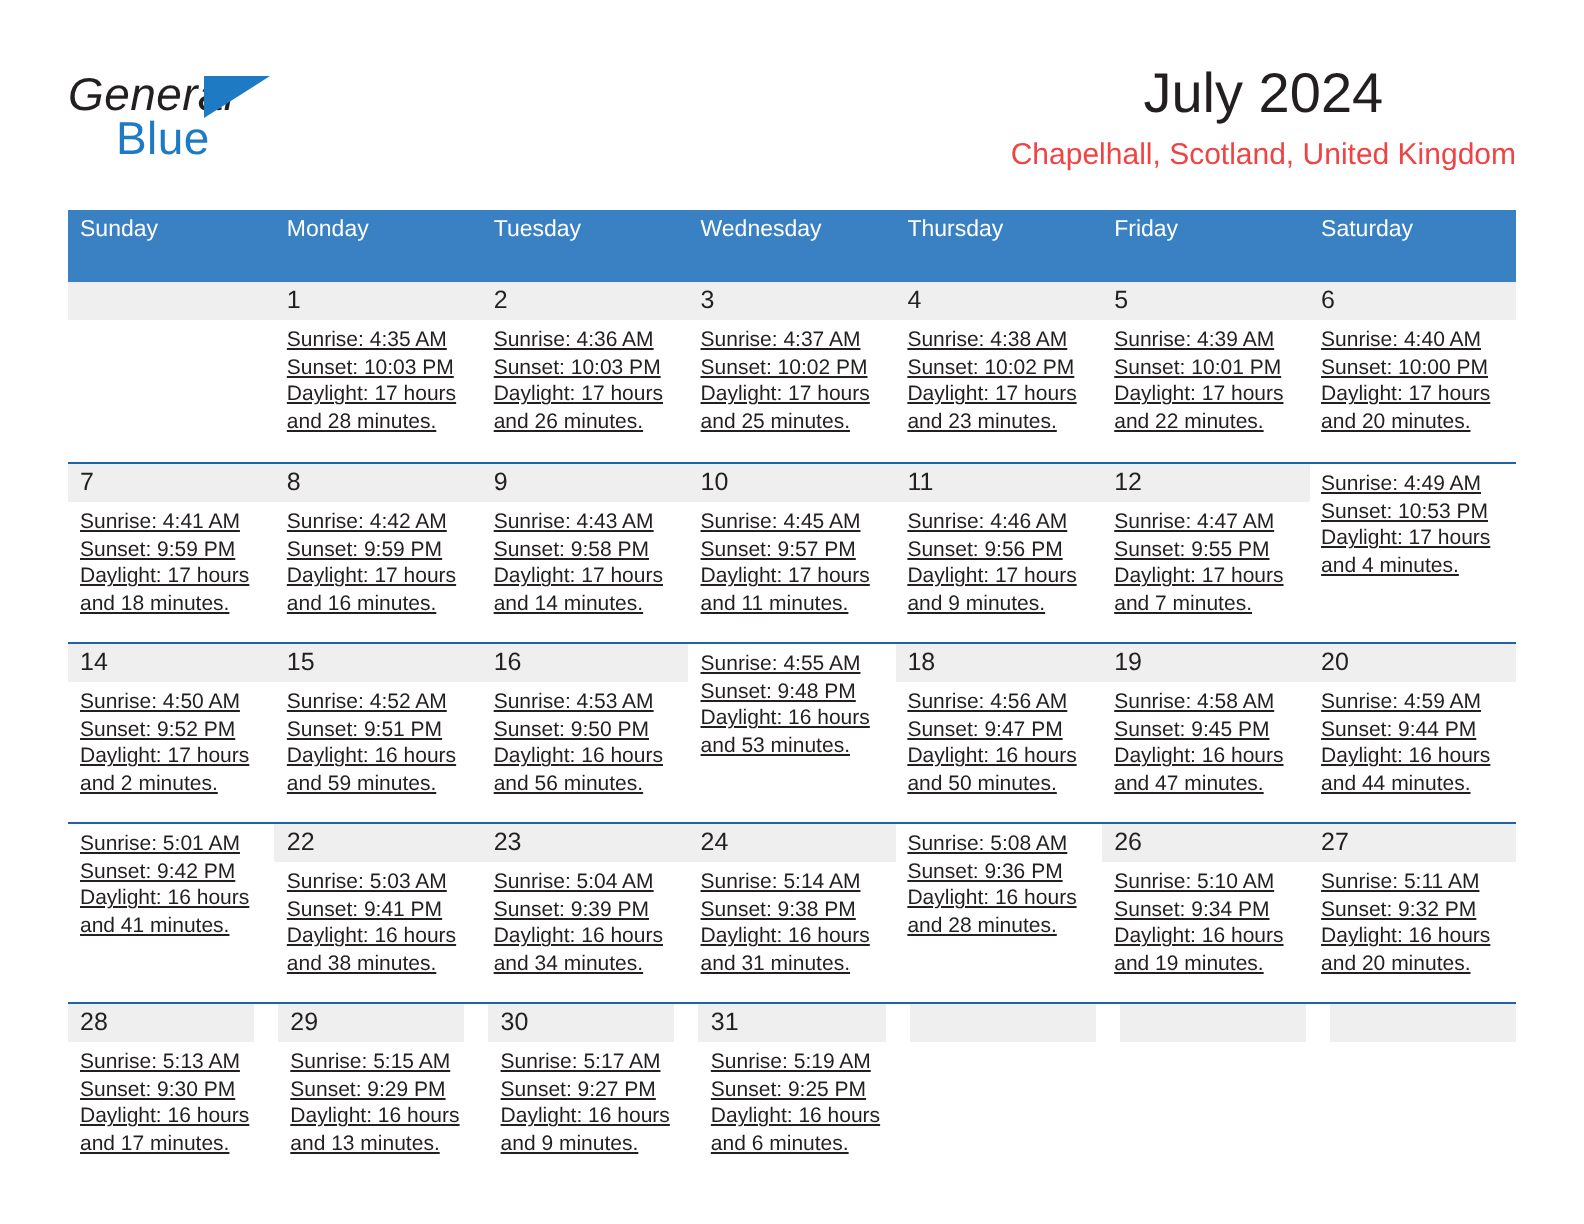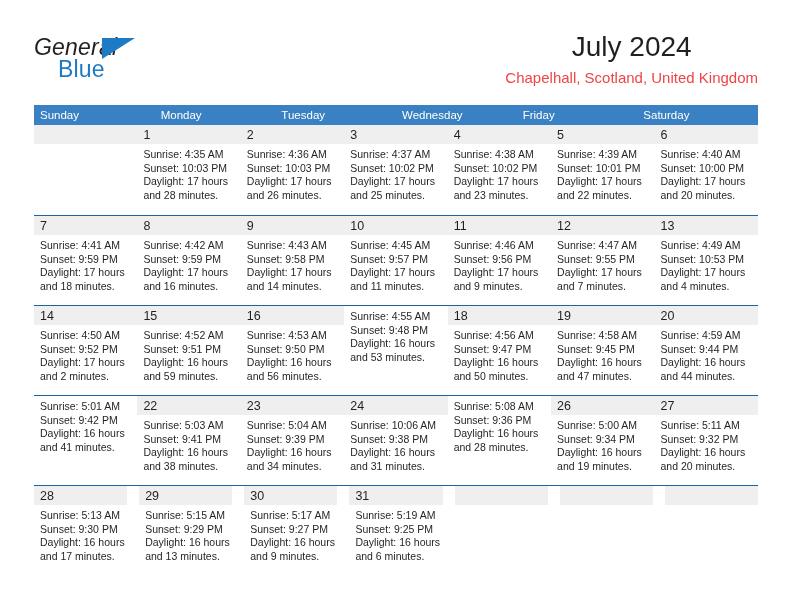--- a/index.html
+++ b/index.html
@@ -92,21 +92,21 @@
   .calendar {
     position: absolute;
     left: 34px;
     top: 105px;
     width: 724px;
   }
 
   .weekday-row {
     display: flex;
     background: #3981c2;
-    height: 20px;
+    height: 36px;
   }
   .weekday {
     flex: 1 1 0;
     color: #ffffff;
     font-size: 11.5px;
     line-height: 20px;
     padding-left: 6px;
     box-sizing: border-box;
     white-space: nowrap;
     overflow: hidden;
@@ -143,20 +143,21 @@
     line-height: 19px;
     padding-left: 6px;
     color: #231f20;
   }
 
   .day-info {
     padding: 4px 6px 0 6px;
     font-size: 10.5px;
     line-height: 13.6px;
     color: #231f20;
+    text-decoration: underline;
   }
   .day-info div {
     white-space: nowrap;
   }
 </style>
 </head>
 <body>
 
 <div class="page">
 
@@ -174,20 +175,21 @@
     </div>
 
   </div>
 
   <div class="calendar">
     <div class="weekday-row" id="weekday-row">
         <div class="weekday">Sunday</div>
         <div class="weekday">Monday</div>
         <div class="weekday">Tuesday</div>
         <div class="weekday">Wednesday</div>
+        <div class="weekday">Thursday</div>
         <div class="weekday">Friday</div>
         <div class="weekday">Saturday</div>
       </div>
     <div id="weeks-container">
         <div class="week-row first">
           <div class="day-cell">
             <div class="day-number-band"><span class="day-number"></span></div>
           </div>
           <div class="day-cell">
             <div class="day-number-band"><span class="day-number">1</span></div>
@@ -293,21 +295,20 @@
           <div class="day-cell">
             <div class="day-number-band"><span class="day-number">12</span></div>
             <div class="day-info">
               <div>Sunrise: 4:47 AM</div>
               <div>Sunset: 9:55 PM</div>
               <div>Daylight: 17 hours</div>
               <div>and 7 minutes.</div>
             </div>
           </div>
           <div class="day-cell">
-            <div class="day-number-band"><span class="day-number">13</span></div>
             <div class="day-info">
               <div>Sunrise: 4:49 AM</div>
               <div>Sunset: 10:53 PM</div>
               <div>Daylight: 17 hours</div>
               <div>and 4 minutes.</div>
             </div>
           </div>
         </div>
         <div class="week-row">
           <div class="day-cell">
@@ -396,38 +397,38 @@
             <div class="day-info">
               <div>Sunrise: 5:04 AM</div>
               <div>Sunset: 9:39 PM</div>
               <div>Daylight: 16 hours</div>
               <div>and 34 minutes.</div>
             </div>
           </div>
           <div class="day-cell">
             <div class="day-number-band"><span class="day-number">24</span></div>
             <div class="day-info">
-              <div>Sunrise: 10:06 AM</div>
+              <div>Sunrise: 5:14 AM</div>
               <div>Sunset: 9:38 PM</div>
               <div>Daylight: 16 hours</div>
               <div>and 31 minutes.</div>
             </div>
           </div>
           <div class="day-cell">
             <div class="day-info">
               <div>Sunrise: 5:08 AM</div>
               <div>Sunset: 9:36 PM</div>
               <div>Daylight: 16 hours</div>
               <div>and 28 minutes.</div>
             </div>
           </div>
           <div class="day-cell">
             <div class="day-number-band"><span class="day-number">26</span></div>
             <div class="day-info">
-              <div>Sunrise: 5:00 AM</div>
+              <div>Sunrise: 5:10 AM</div>
               <div>Sunset: 9:34 PM</div>
               <div>Daylight: 16 hours</div>
               <div>and 19 minutes.</div>
             </div>
           </div>
           <div class="day-cell">
             <div class="day-number-band"><span class="day-number">27</span></div>
             <div class="day-info">
               <div>Sunrise: 5:11 AM</div>
               <div>Sunset: 9:32 PM</div>

